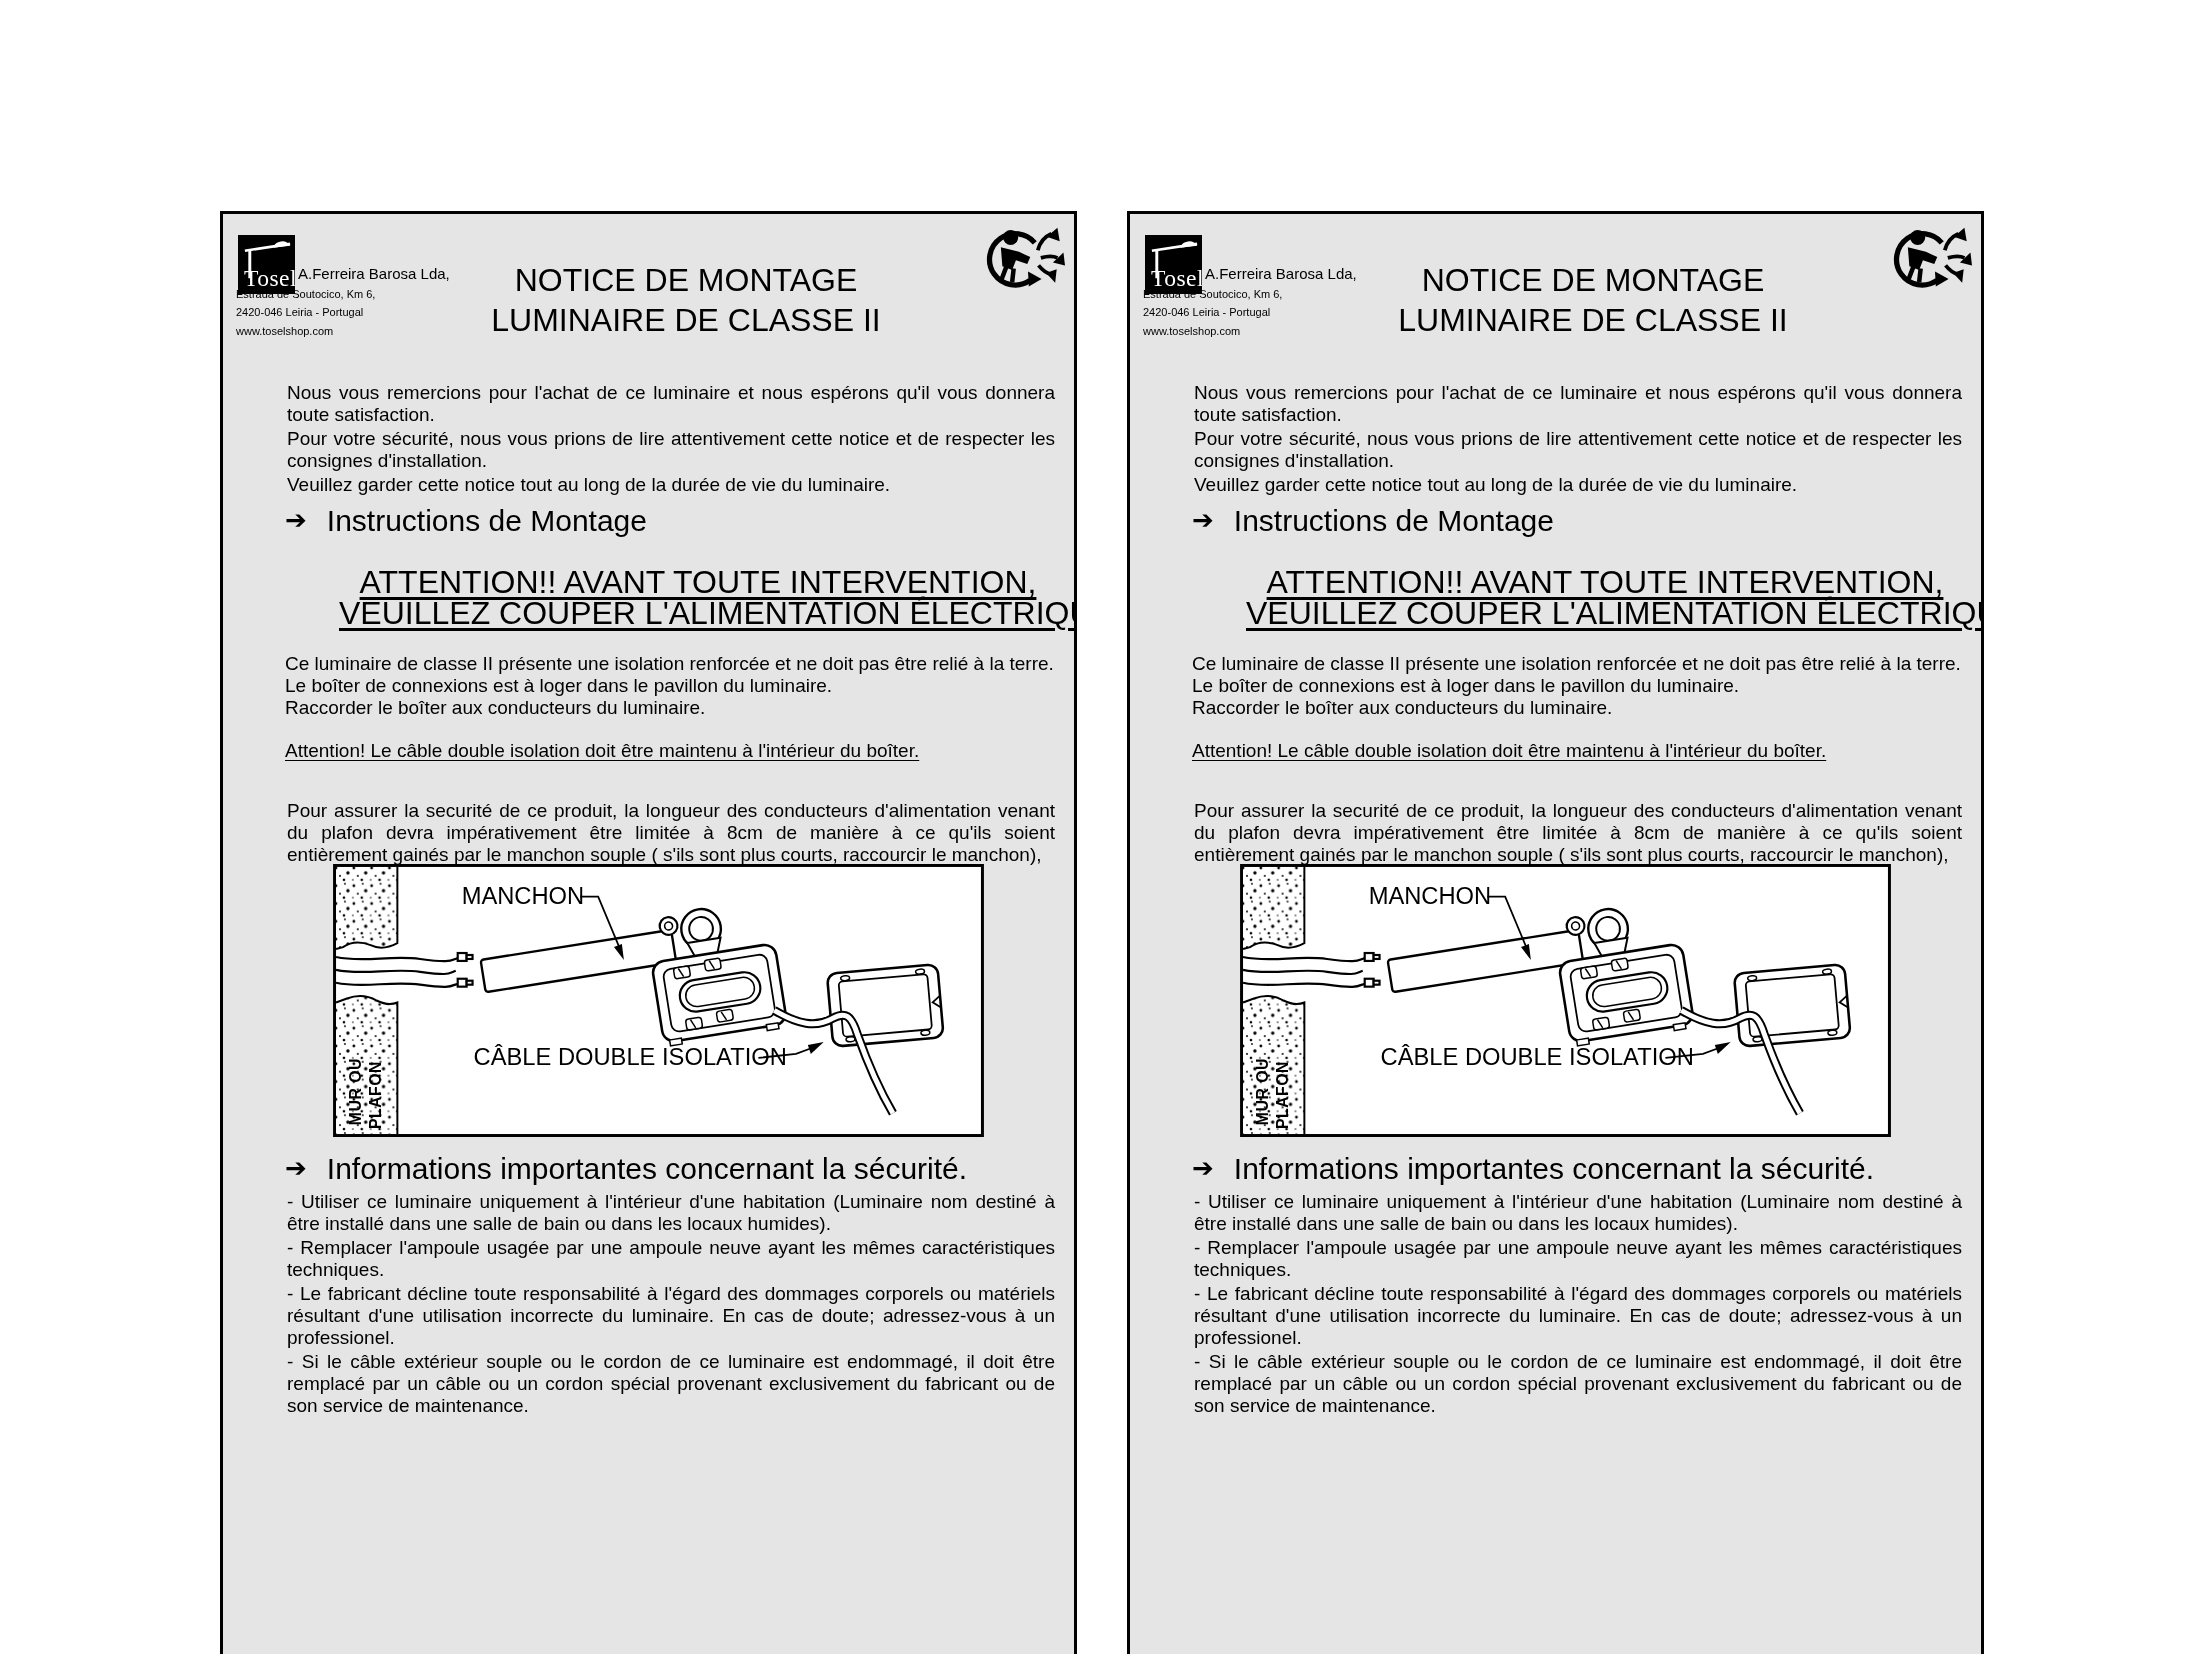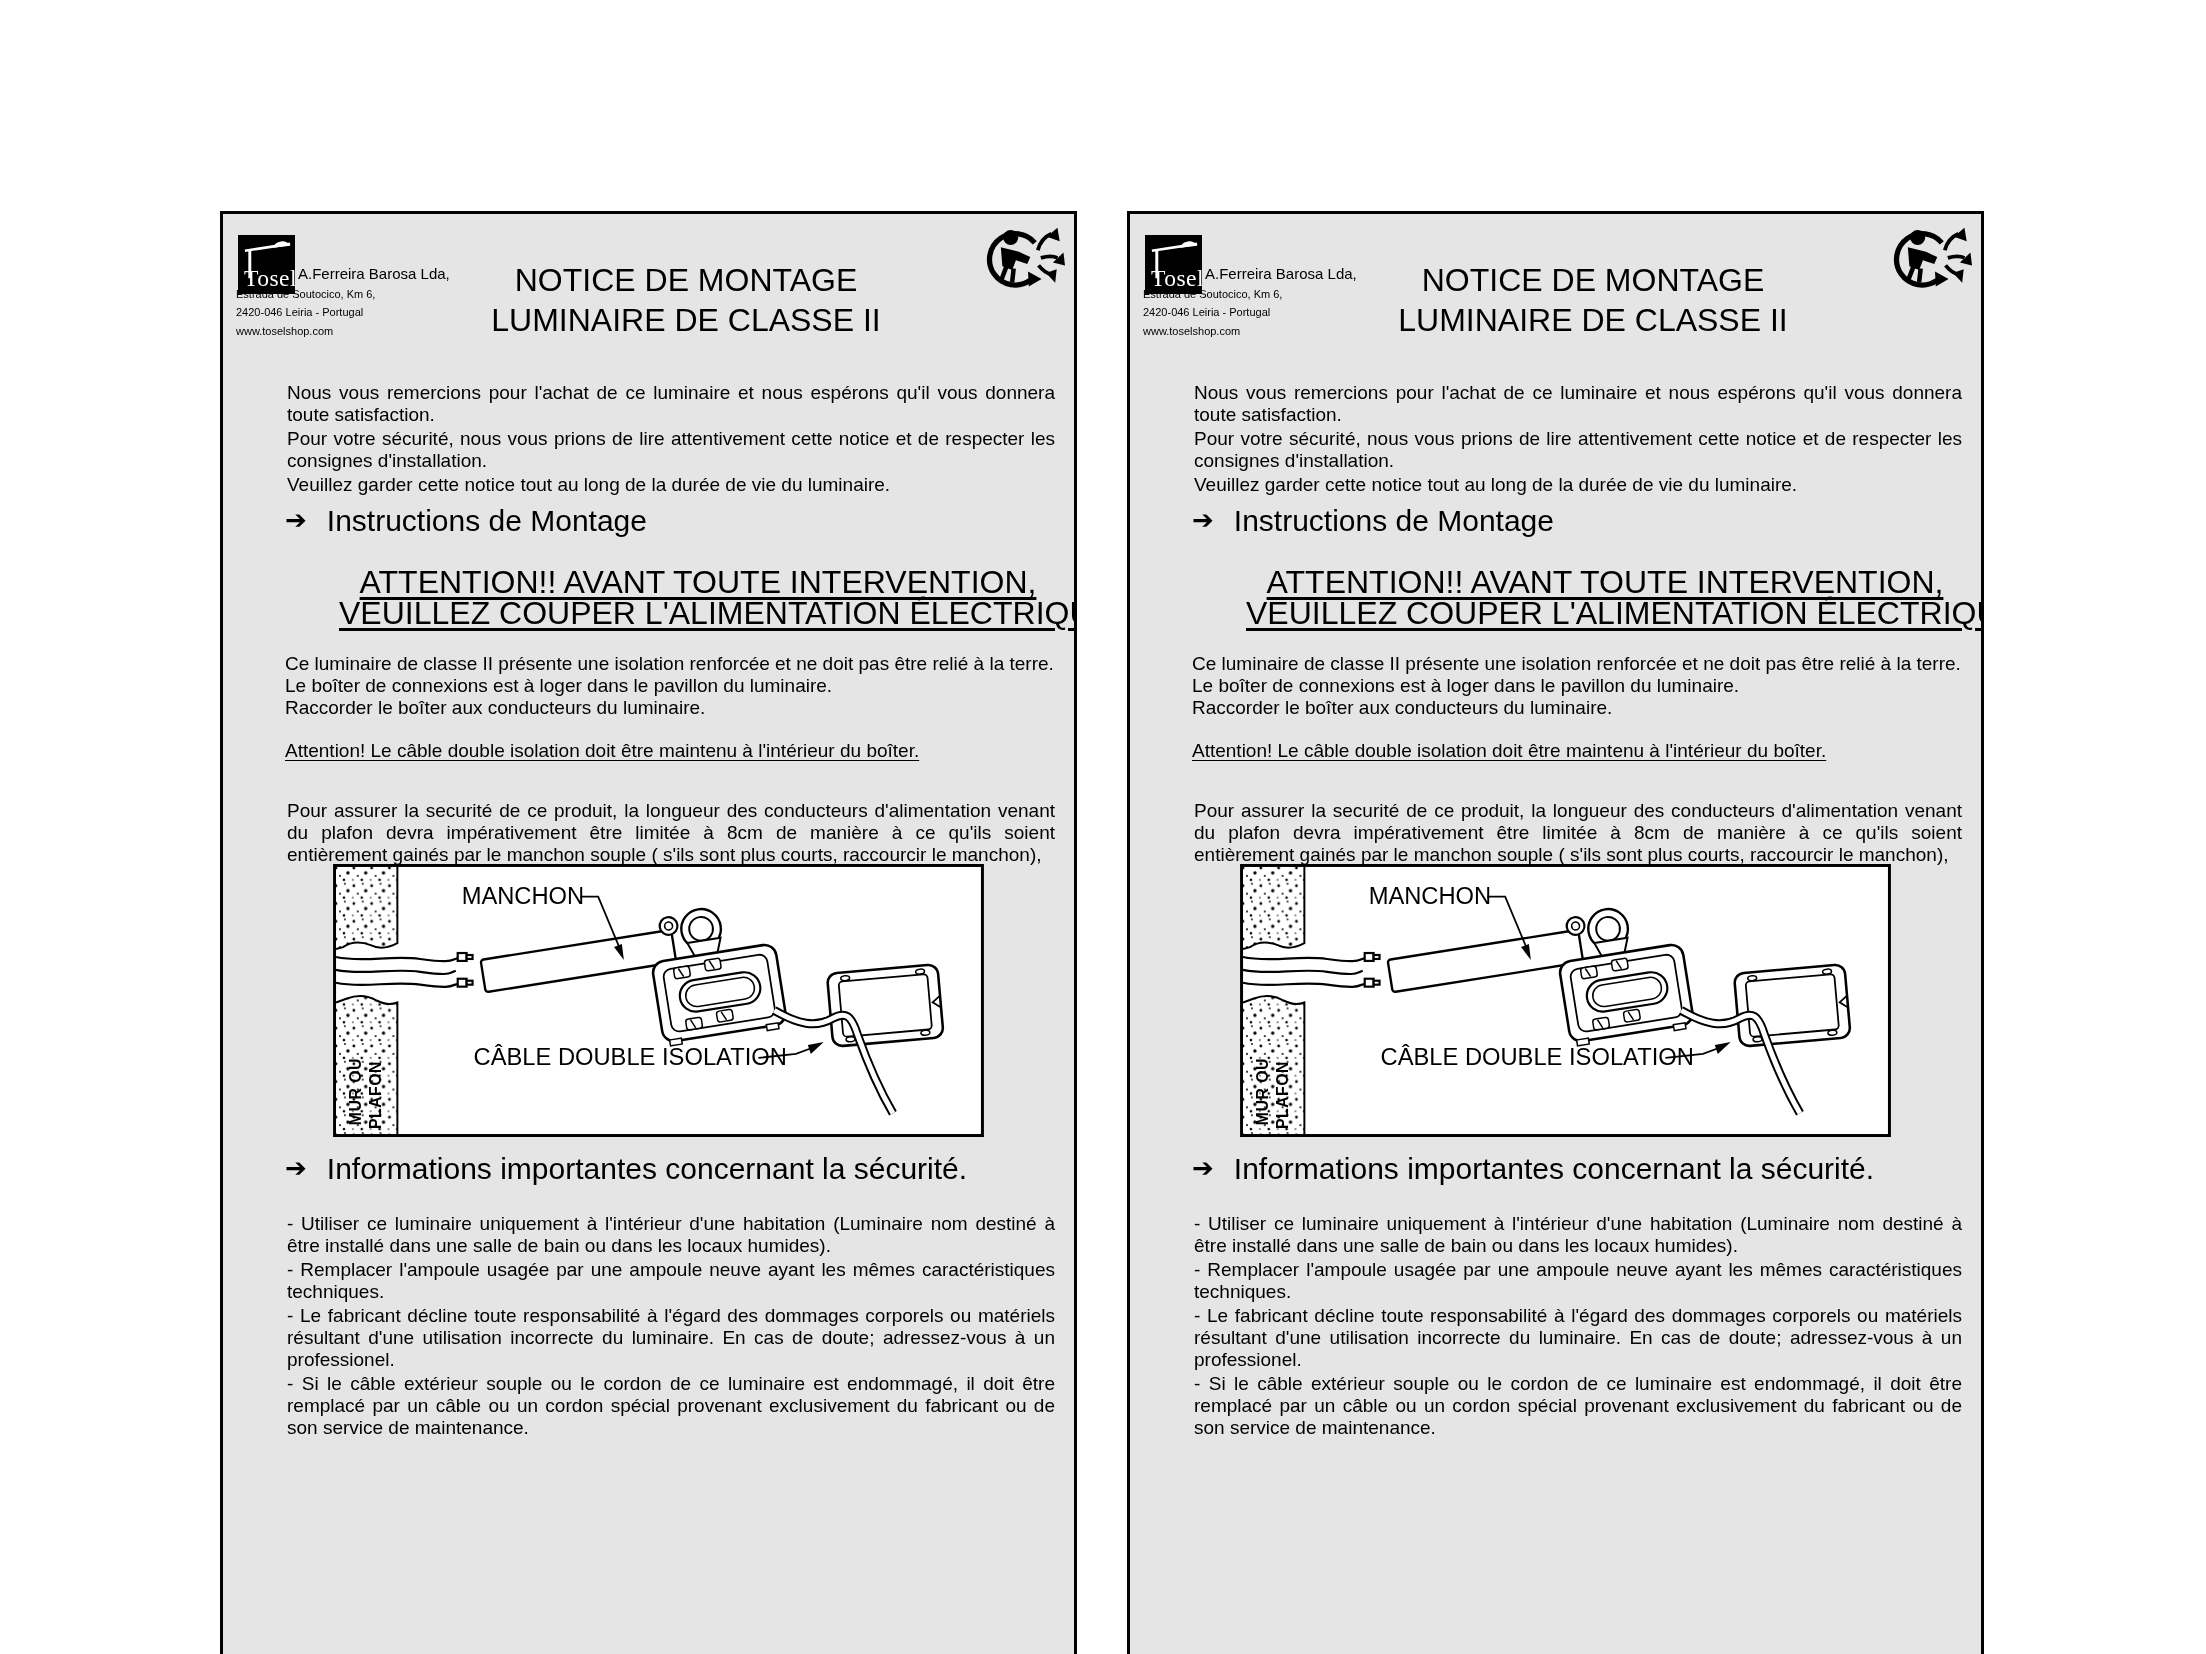--- a/index.html
+++ b/index.html
@@ -31,21 +31,21 @@
   .h-montage{top:290px;}
   .h-safety{top:938px;}
   .arrow-bullet{font-family:"DejaVu Sans",sans-serif;font-size:26px;margin-right:20px;position:relative;top:-2px;}
   .warning{position:absolute;left:62px;width:772px;top:353px;text-align:center;
     font-size:32px;line-height:31px;padding-left:54px;box-sizing:border-box;white-space:nowrap;}
   .warning div{text-decoration:underline;text-underline-offset:4px;}
   .class2{top:439px;}
   .class2 div{white-space:nowrap;}
   .attention-note{top:526px;text-decoration:underline;text-underline-offset:3px;white-space:nowrap;}
   .cable-note{top:584px;}
-  .safety-list{top:997px;}
+  .safety-list{top:975px;}
 
   .diagram{position:absolute;left:110px;top:650px;width:651px;height:273px;}
   .diagram svg{display:block;}
 </style>
 </head>
 <body>
 
 <div class="page" id="page-1">
 
   <div class="logo-square">

